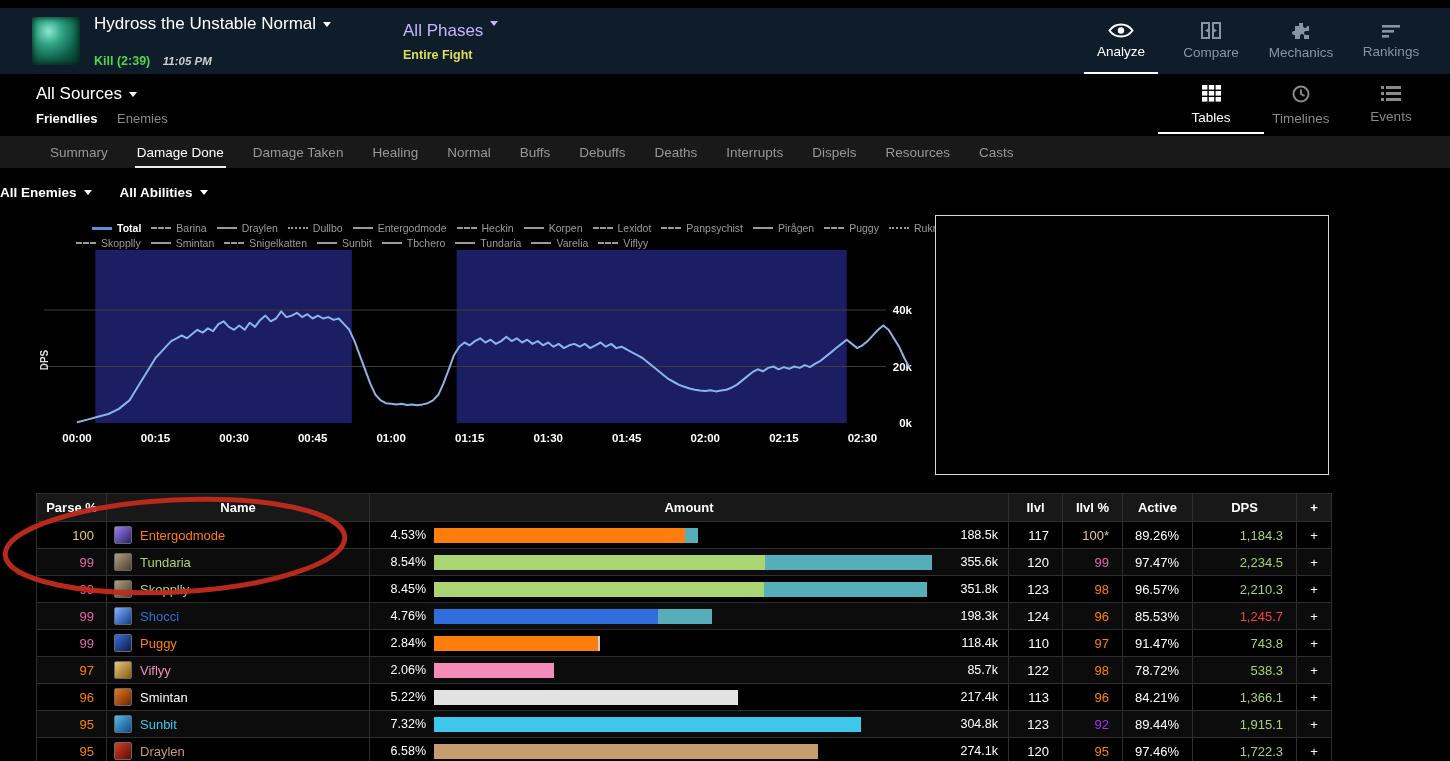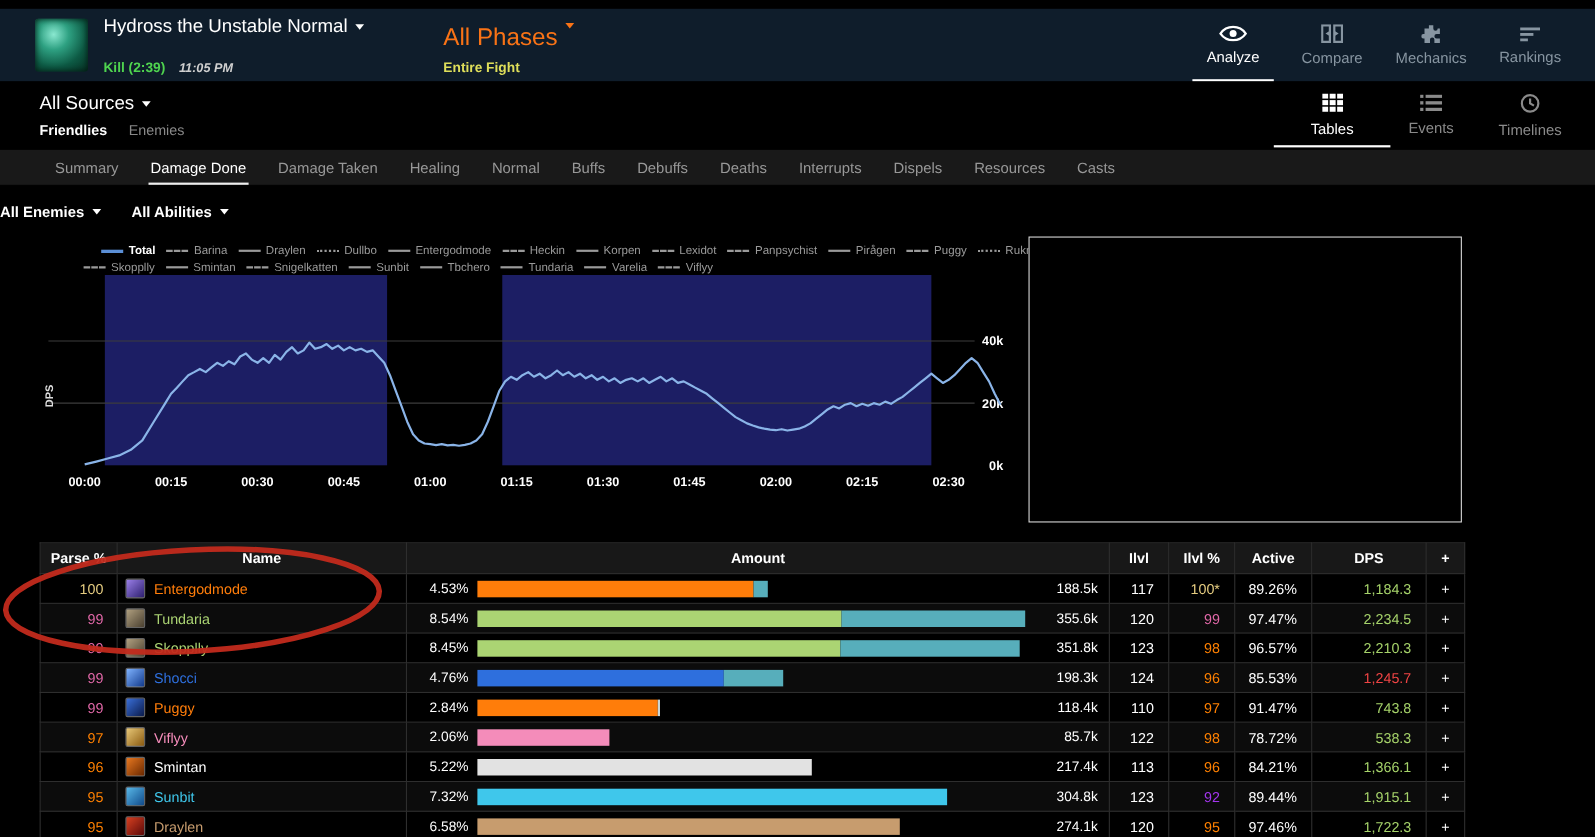--- a/index.html
+++ b/index.html
@@ -10,21 +10,21 @@
   .topbar{height:66px;background:#0f1d2b;display:flex;align-items:center;padding-left:32px;position:relative}
   .boss-icon{width:48px;height:48px;border-radius:3px;flex:none;
     background:radial-gradient(circle at 35% 30%,#8ae8d0 0%,#2ea182 30%,#0d5a44 65%,#062e22 100%);
     box-shadow:inset 0 0 6px #031a12}
   .boss-meta{margin-left:14px}
   .boss-title{color:#fff;font-size:17px;display:flex;align-items:center}
   .boss-sub{margin-top:20px;font-size:12.5px}
   .kill{color:#4fd44f;font-weight:bold}
   .time{color:#cfcfcf;font-style:italic;margin-left:9px;font-size:11.5px;font-weight:bold}
   .phase-block{margin-left:72px;align-self:flex-start;margin-top:13px}
-  .phase-title{color:#f97316;font-size:22px;display:flex;align-items:flex-start}
+  .phase-title{color:#c4b5fd;font-size:17px;display:flex;align-items:flex-start}
   .phase-sub{margin-top:7px;font-size:12.5px;color:#dede5a;font-weight:bold}
   .caret{width:0;height:0;border-left:4px solid transparent;border-right:4px solid transparent;
     border-top:5px solid currentColor;display:inline-block;margin-left:7px}
   .nav{position:absolute;right:14px;top:0;height:100%;display:flex}
   .nav-item{width:90px;display:flex;flex-direction:column;align-items:center;justify-content:center;
     gap:6px;color:#8795a1;font-size:13.5px;cursor:pointer;position:relative}
   .nav-item.active{color:#fff}
   .nav-item.active::after{content:"";position:absolute;bottom:0;left:8px;right:8px;height:2px;background:#fff}
   .nav-item svg{display:block}
   
@@ -179,38 +179,38 @@
               <rect x="6.8" y="6" width="5.4" height="4.6"></rect>
               <rect x="13.6" y="6" width="5.4" height="4.6"></rect>
               <rect x="0" y="12" width="5.4" height="4.6"></rect>
               <rect x="6.8" y="12" width="5.4" height="4.6"></rect>
               <rect x="13.6" y="12" width="5.4" height="4.6"></rect>
             </g>
           </svg></span>
       <span>Tables</span>
     </div>
     <div class="view-item">
+      <span><svg width="18" height="18" viewBox="0 0 18 18">
+            <circle cx="9" cy="9" r="7.5" fill="none" stroke="currentColor" stroke-width="2"></circle>
+            <path d="M9 4.5V9l3.5 2" fill="none" stroke="currentColor" stroke-width="2"></path>
+          </svg></span>
+      <span>Timelines</span>
+    </div>
+    <div class="view-item">
       <span><svg width="20" height="15" viewBox="0 0 20 15">
             <g fill="currentColor">
               <rect x="0" y="0" width="3" height="3"></rect>
               <rect x="5" y="0" width="15" height="3"></rect>
               <rect x="0" y="6" width="3" height="3"></rect>
               <rect x="5" y="6" width="15" height="3"></rect>
               <rect x="0" y="12" width="3" height="3"></rect>
               <rect x="5" y="12" width="15" height="3"></rect>
             </g>
           </svg></span>
       <span>Events</span>
-    </div>
-    <div class="view-item">
-      <span><svg width="18" height="18" viewBox="0 0 18 18">
-            <circle cx="9" cy="9" r="7.5" fill="none" stroke="currentColor" stroke-width="2"></circle>
-            <path d="M9 4.5V9l3.5 2" fill="none" stroke="currentColor" stroke-width="2"></path>
-          </svg></span>
-      <span>Timelines</span>
     </div>
   </div>
 </div>
 
 <nav class="tabbar" id="tabbar">
     <div class="tab">Summary</div>
     <div class="tab active">Damage Done</div>
     <div class="tab">Damage Taken</div>
     <div class="tab">Healing</div>
     <div class="tab">Normal</div>

